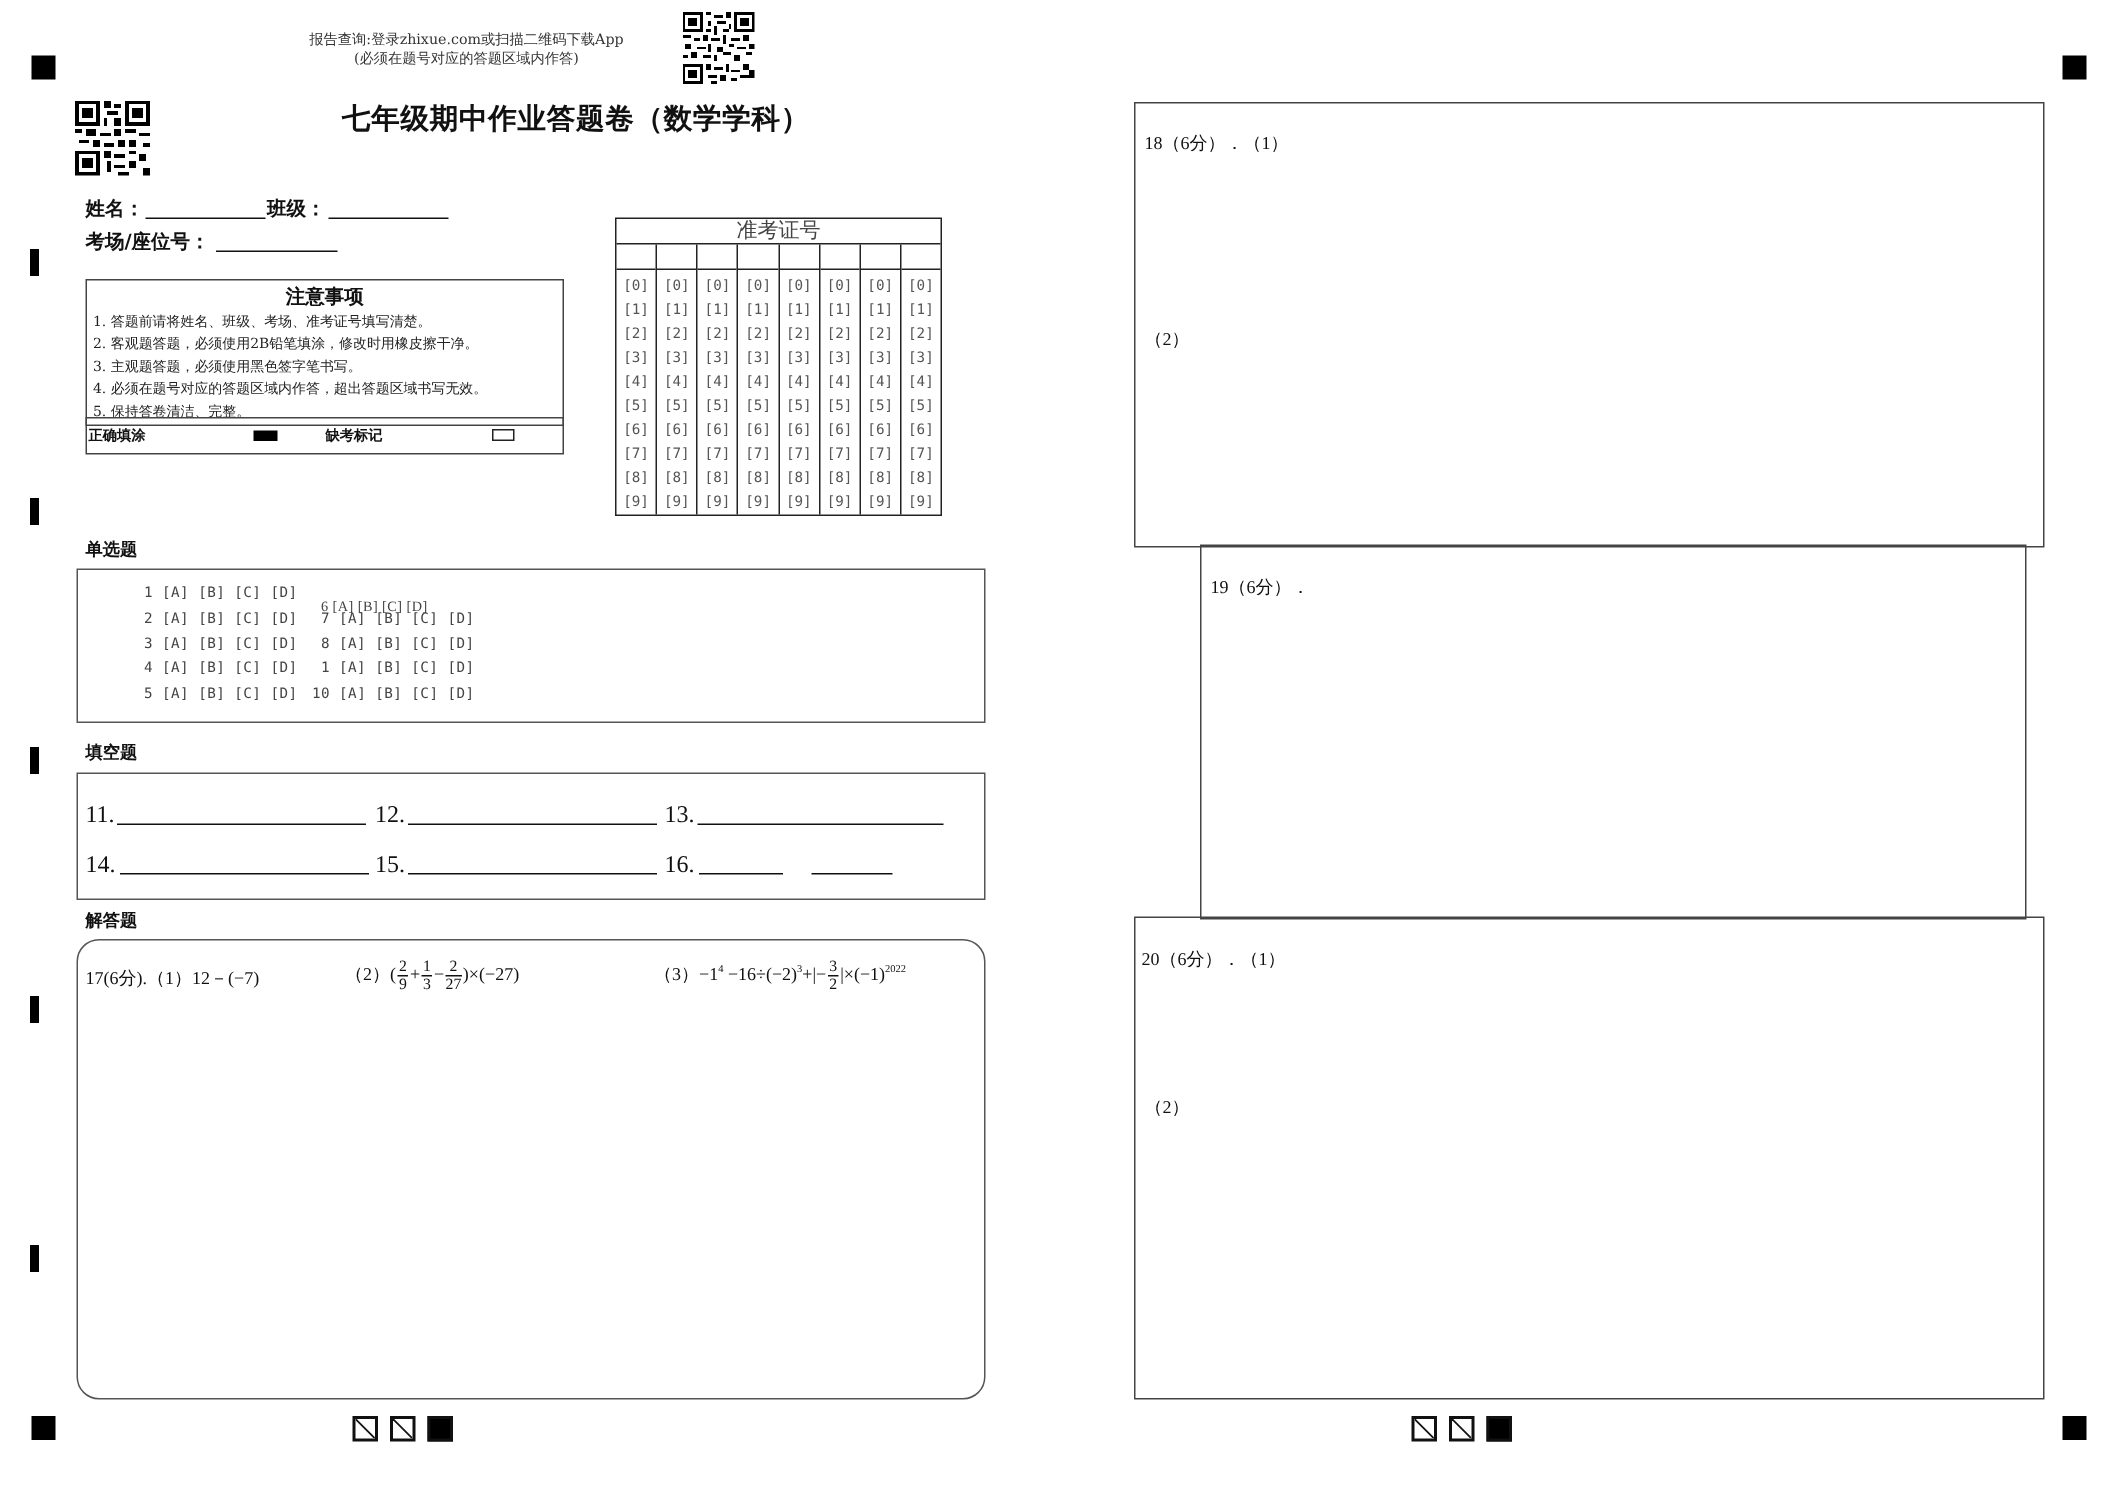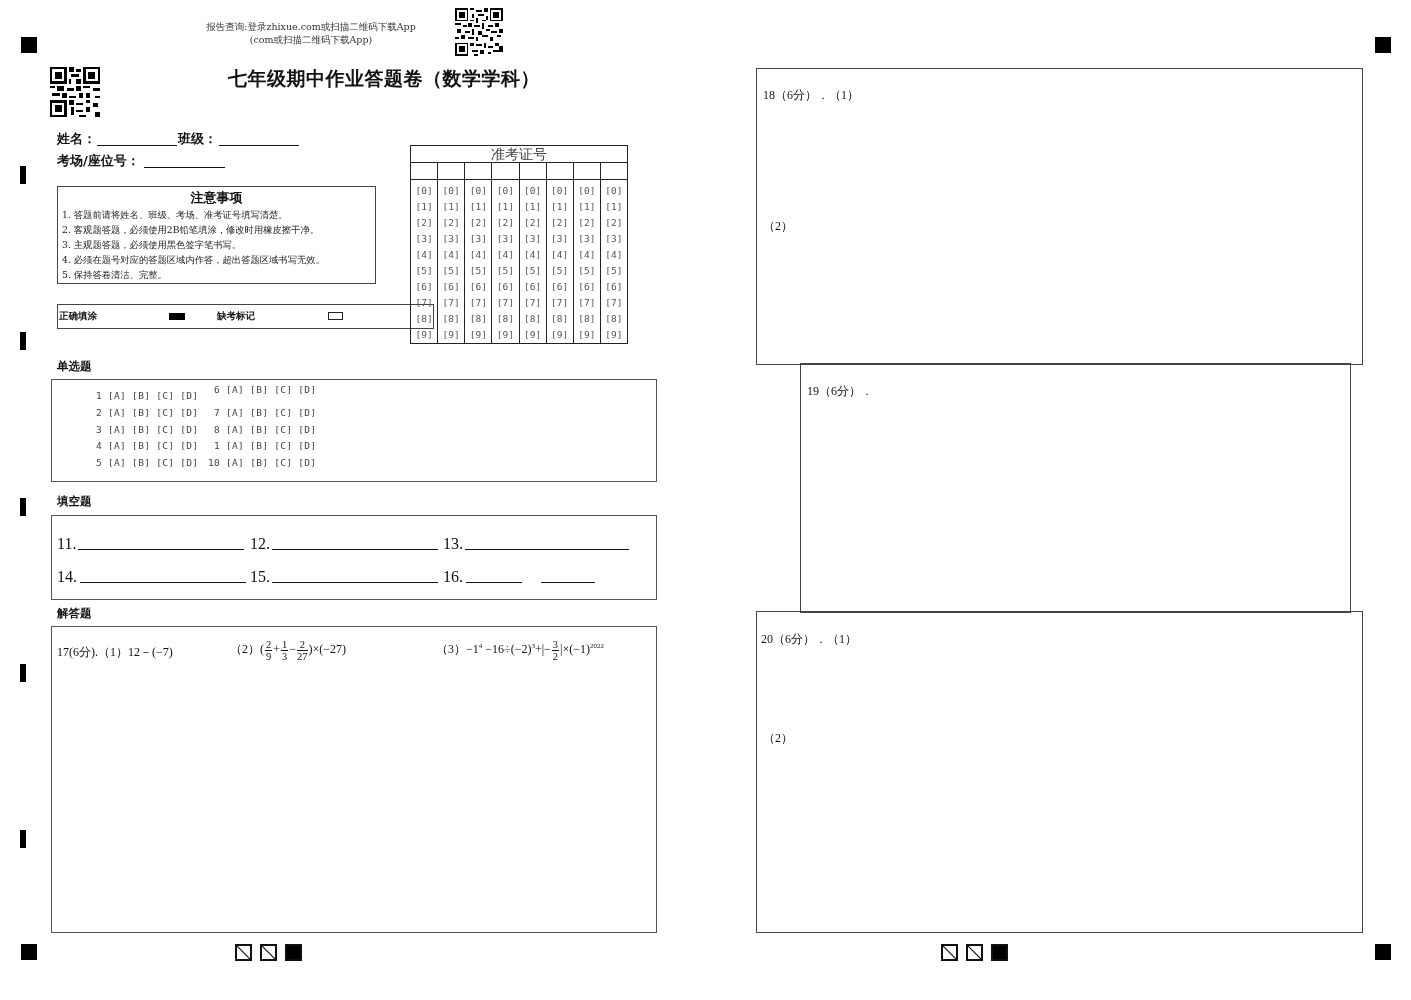--- a/index.html
+++ b/index.html
@@ -59,21 +59,21 @@
 <div class="mark-sq" style="left:1375px;top:944px;width:16px;height:16px;"></div>
 
 <div class="side-tick" style="left:20px;top:166px;"></div>
 <div class="side-tick" style="left:20px;top:332px;"></div>
 <div class="side-tick" style="left:20px;top:498px;"></div>
 <div class="side-tick" style="left:20px;top:664px;"></div>
 <div class="side-tick" style="left:20px;top:830px;"></div>
 
 <div class="abs hint" style="left:196px;top:20px;width:230px;">
   <div>报告查询:登录zhixue.com或扫描二维码下载App</div>
-  <div>(com或扫描二维码下载App)</div>
+  <div>(必须在题号对应的答题区域内作答)</div>
 </div>
 
 <div class="qr" style="left:455px;top:8px;width:48px;height:48px;">
   <svg viewBox="0 0 25 25" shape-rendering="crispEdges">
     <rect x="0" y="0" width="7" height="7" fill="#000"></rect>
       <rect x="1" y="1" width="5" height="5" fill="#fff"></rect>
       <rect x="2" y="2" width="3" height="3" fill="#000"></rect>
     <rect x="18" y="0" width="7" height="7" fill="#000"></rect>
       <rect x="19" y="1" width="5" height="5" fill="#fff"></rect>
       <rect x="20" y="2" width="3" height="3" fill="#000"></rect>
@@ -179,21 +179,21 @@
 
 <div class="notice" style="left:57px;top:186px;width:319px;height:98px;">
   <div class="notice-title">注意事项</div>
   <div class="notice-item">1. 答题前请将姓名、班级、考场、准考证号填写清楚。</div>
   <div class="notice-item">2. 客观题答题，必须使用2B铅笔填涂，修改时用橡皮擦干净。</div>
   <div class="notice-item">3. 主观题答题，必须使用黑色签字笔书写。</div>
   <div class="notice-item">4. 必须在题号对应的答题区域内作答，超出答题区域书写无效。</div>
   <div class="notice-item">5. 保持答卷清洁、完整。</div>
 </div>
 
-<div class="legend" style="left:57px;top:304px;width:377px;height:25px;">
+<div class="legend" style="left:57px;top:278px;width:319px;height:25px;">
   <span class="abs" style="left:1px;top:5px;">正确填涂</span>
   <span class="abs" style="left:111px;top:8px;width:16px;height:7px;background:#000;"></span>
   <span class="abs" style="left:159px;top:5px;">缺考标记</span>
   <span class="abs" style="left:270px;top:7px;width:15px;height:8px;border:1px solid #222;"></span>
 </div>
 
 <div class="ticket" style="left:410px;top:145px;width:218px;height:199px;">
   <div class="ticket-head">准考证号</div>
   <div class="ticket-cols" id="ticket-cols">
       <div class="ticket-col">
@@ -319,21 +319,21 @@
     </div>
 </div>
 
 <div class="section-label" style="left:57px;top:359px;">单选题</div>
 <div class="box" style="left:51px;top:379px;width:606px;height:103px;">
   <div class="mc-row" style="left:14px;top:10px;">1 [A] [B] [C] [D]</div>
   <div class="mc-row" style="left:14px;top:27px;">2 [A] [B] [C] [D]</div>
   <div class="mc-row" style="left:14px;top:44px;">3 [A] [B] [C] [D]</div>
   <div class="mc-row" style="left:14px;top:60px;">4 [A] [B] [C] [D]</div>
   <div class="mc-row" style="left:14px;top:77px;">5 [A] [B] [C] [D]</div>
-  <div class="mc-row" style="left:132px;top:4px;">6 [A] [B] [C] [D]</div>
+  <div class="mc-row" style="left:132px;top:20px;font-family:Liberation Serif, serif;">6 [A] [B] [C] [D]</div>
   <div class="mc-row" style="left:132px;top:27px;">7 [A] [B] [C] [D]</div>
   <div class="mc-row" style="left:132px;top:44px;">8 [A] [B] [C] [D]</div>
   <div class="mc-row" style="left:132px;top:60px;">1 [A] [B] [C] [D]</div>
   <div class="mc-row" style="left:126px;top:77px;">10 [A] [B] [C] [D]</div>
 </div>
 
 <div class="section-label" style="left:57px;top:494px;">填空题</div>
 <div class="box" style="left:51px;top:515px;width:606px;height:85px;">
   <div class="fill-item" style="left:5px;top:19px;">11.</div>
   <div class="fill-line" style="left:26px;top:33px;width:166px;"></div>
@@ -344,21 +344,21 @@
   <div class="fill-item" style="left:5px;top:52px;">14.</div>
   <div class="fill-line" style="left:28px;top:66px;width:166px;"></div>
   <div class="fill-item" style="left:198px;top:52px;">15.</div>
   <div class="fill-line" style="left:220px;top:66px;width:166px;"></div>
   <div class="fill-item" style="left:391px;top:52px;">16.</div>
   <div class="fill-line" style="left:414px;top:66px;width:56px;"></div>
   <div class="fill-line" style="left:489px;top:66px;width:54px;"></div>
 </div>
 
 <div class="section-label" style="left:57px;top:606px;">解答题</div>
-<div class="box" style="left:51px;top:626px;width:606px;height:307px;">
+<div class="box" style="left:51px;top:626px;width:606px;height:307px;border-radius:15px;">
   <div class="q-text" style="left:5px;top:17px;">
     <span>17(6分).</span><span>（1）</span><span>12－(−7)</span>
   </div>
   <div class="q-text" style="left:178px;top:12px;">
     <span>（2）</span><span>(</span><span class="frac">
         <span class="num">2</span>
         <span>9</span>
       </span><span>+</span><span class="frac">
         <span class="num">1</span>
         <span>3</span>

